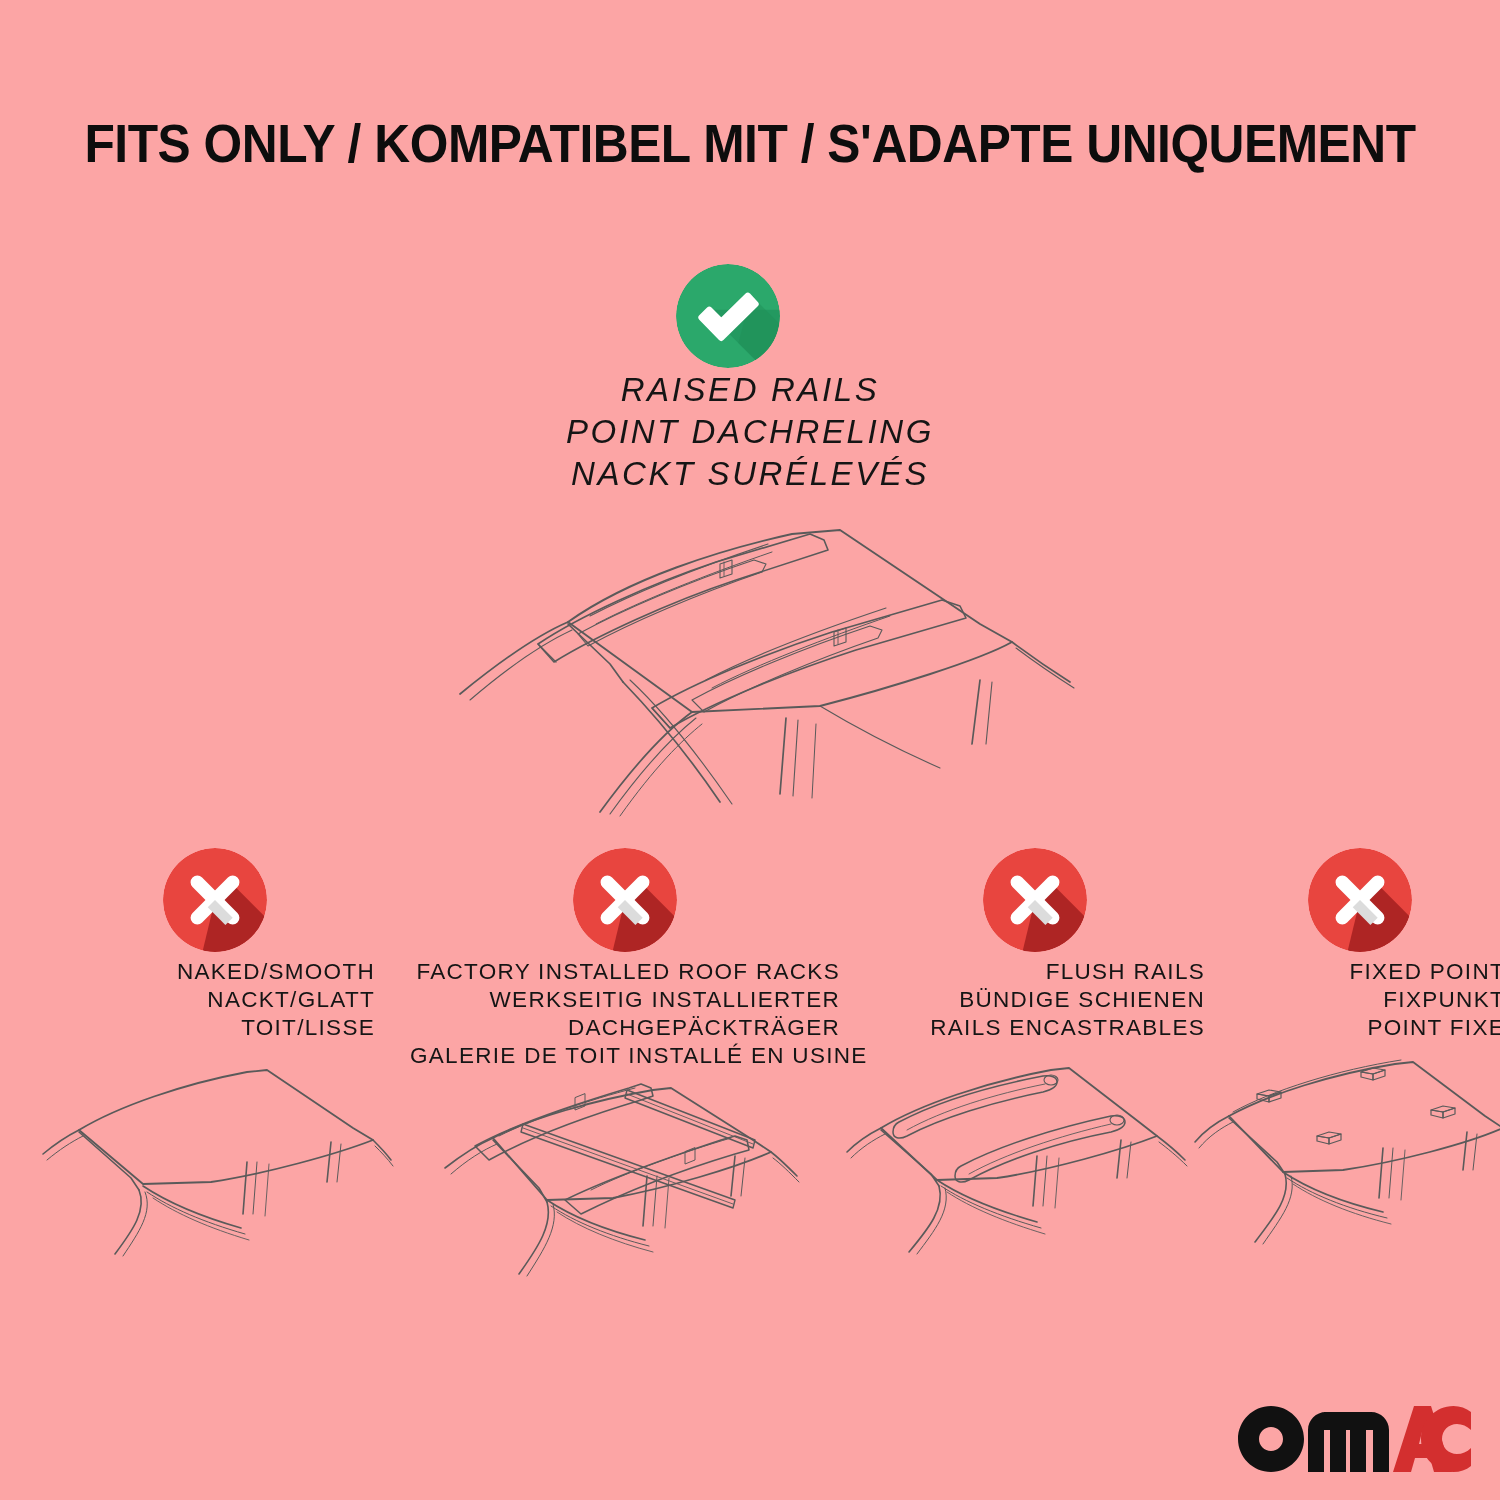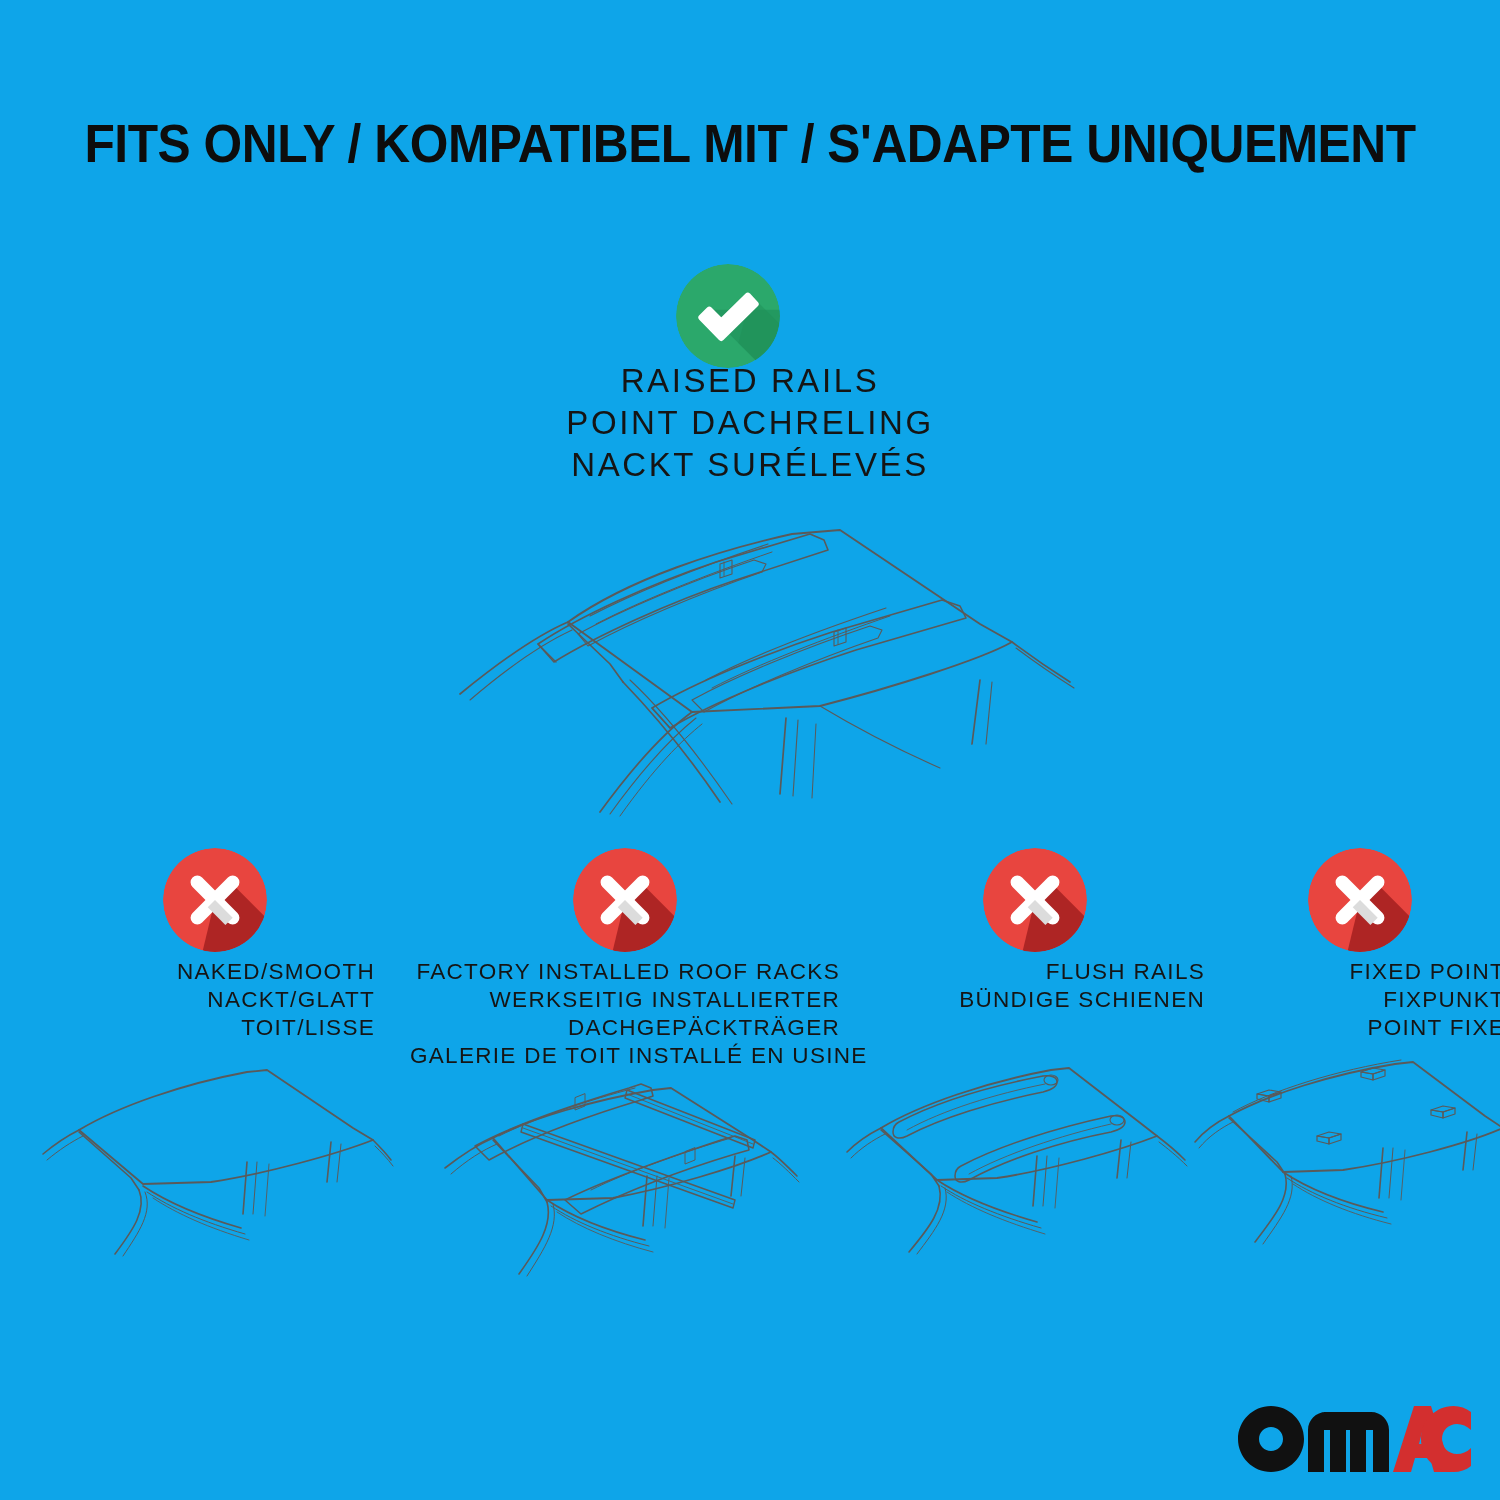--- a/index.html
+++ b/index.html
@@ -1,19 +1,19 @@
 <!DOCTYPE html>
 <html><head>
 <meta charset="utf-8">
 <style>
   * { margin:0; padding:0; box-sizing:border-box; }
   html,body { width:1500px; height:1500px; background:#ffffff; }
   body { font-family:"Liberation Sans", sans-serif; -webkit-font-smoothing:antialiased; }
 
-  #page { position:relative; width:1500px; height:1500px; background:#0ea5e9; overflow:hidden; }
+  #page { position:relative; width:1500px; height:1500px; background:#fca5a5; overflow:hidden; }
 
   
   #title {
     position:absolute; left:0; top:112px; width:1500px;
     text-align:center;
     font-family:"Liberation Sans", sans-serif;
     font-weight:bold;
     font-size:54px;
     letter-spacing:-0.5px;
     color:#0d0d0d;
@@ -24,22 +24,22 @@
 
   
   .badge { position:absolute; border-radius:50%; overflow:hidden; }
   .badge .shadow-wrap { position:absolute; inset:0; border-radius:50%; overflow:hidden; }
   .badge svg { position:absolute; left:0; top:0; width:100%; height:100%; display:block; }
 
   
   #hero-badge { left:676px; top:264px; width:104px; height:104px; }
 
   #hero-labels {
-    position:absolute; left:250px; top:360px; width:1000px;
-    text-align:center; color:#151515;
+    position:absolute; left:250px; top:369px; width:1000px;
+    text-align:center; color:#151515;font-style:italic;
   }
   #hero-labels .line {
     font-size:33px; line-height:42px; font-weight:300;
     letter-spacing:2.6px; white-space:nowrap;
   }
 
   
   .roof { position:absolute; }
   .roof svg { display:block; width:100%; height:100%; }
 
@@ -262,20 +262,21 @@
             <line x1="33" y1="33" x2="67" y2="67"></line>
             <line x1="67" y1="33" x2="33" y2="67"></line>
           </g>
           <path d="M50 50 L67 67 L60 74 L43 57 Z" fill="#dcdcdc"></path>
         </svg>
       </div>
     </div>
     <div class="labels">
       <div class="line">FLUSH RAILS</div>
       <div class="line">BÜNDIGE SCHIENEN</div>
+      <div class="line">RAILS ENCASTRABLES</div>
     </div>
     <div class="roof">
       <svg viewBox="0 0 380 250" fill="none" stroke="#5a5a5a" stroke-width="1.6" stroke-linecap="round" stroke-linejoin="round">
         <path d="M36 78 C 76 54 142 32 206 20 L224 18 L294 72 L312 86
                  C 276 100 206 120 152 128 L92 130 Z" stroke-width="1.8"></path>
         <path d="M36 78 C 24 84 12 92 2 102"></path>
         <path d="M40 84 C 28 90 16 98 6 108" stroke-width="1"></path>
         <path d="M36 80 L86 124 L94 136"></path>
         <path d="M94 136 C 100 158 84 178 64 202"></path>
         <path d="M100 138 C 106 160 90 180 72 204" stroke-width="1"></path>

